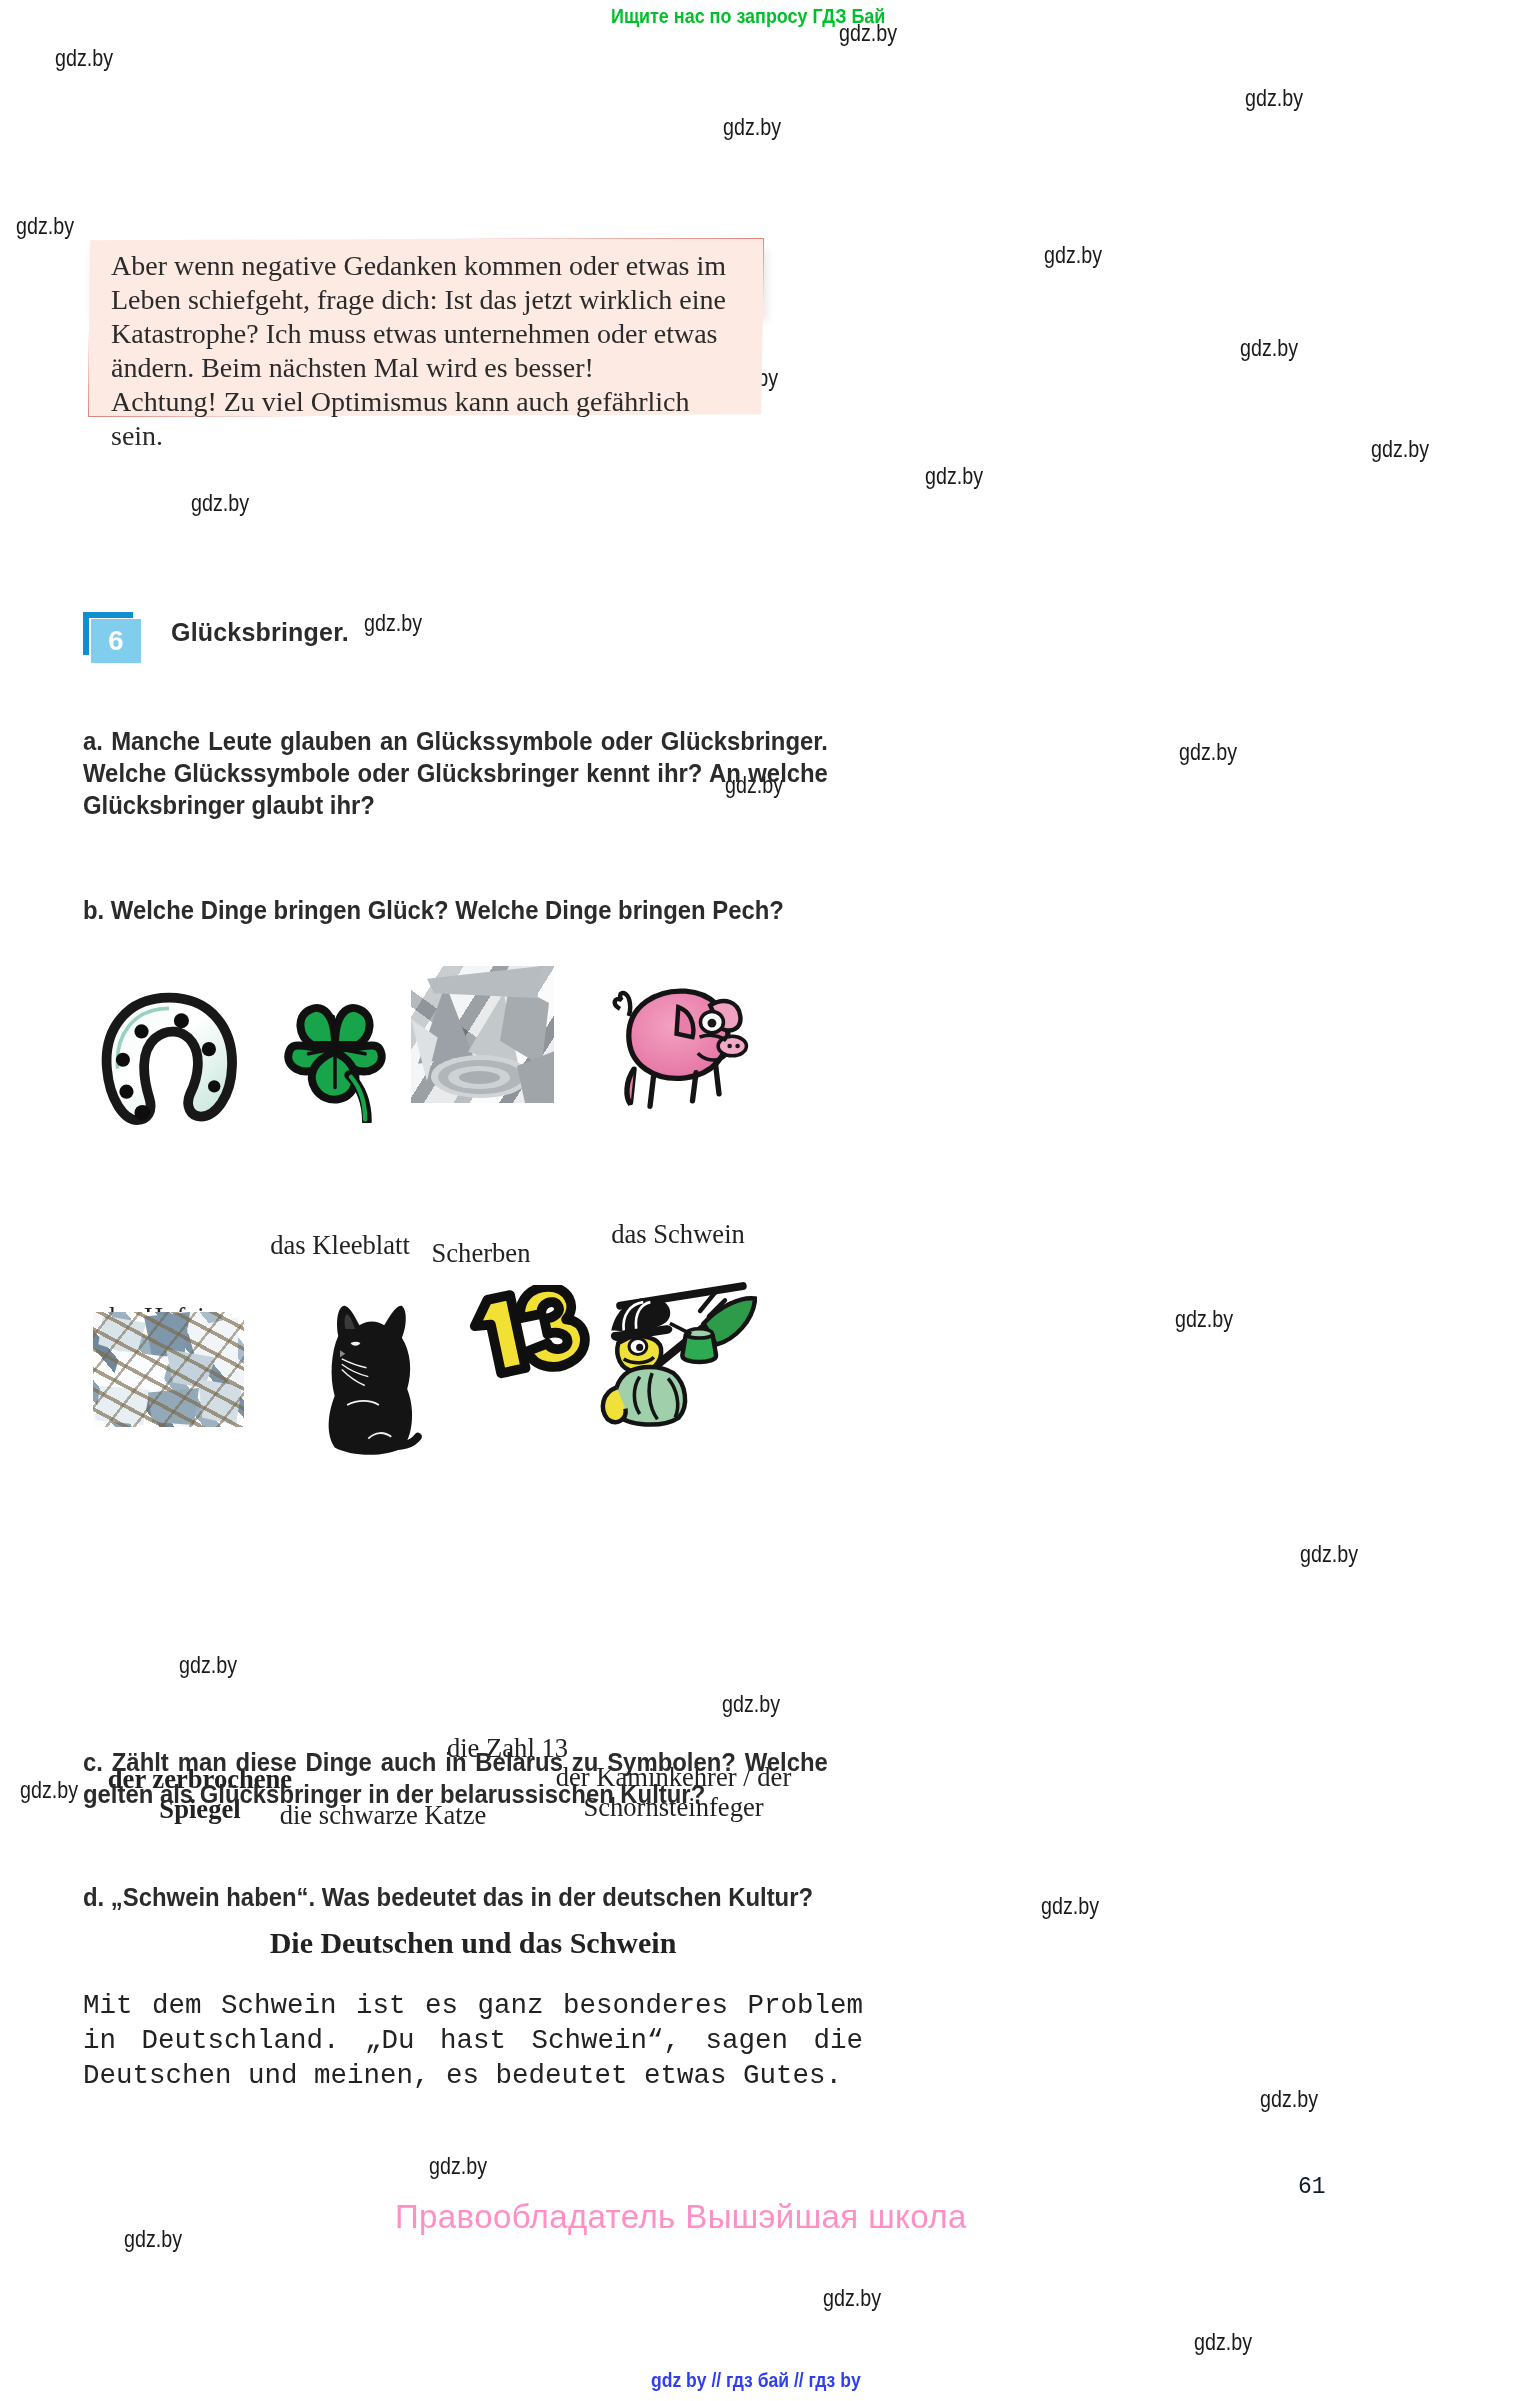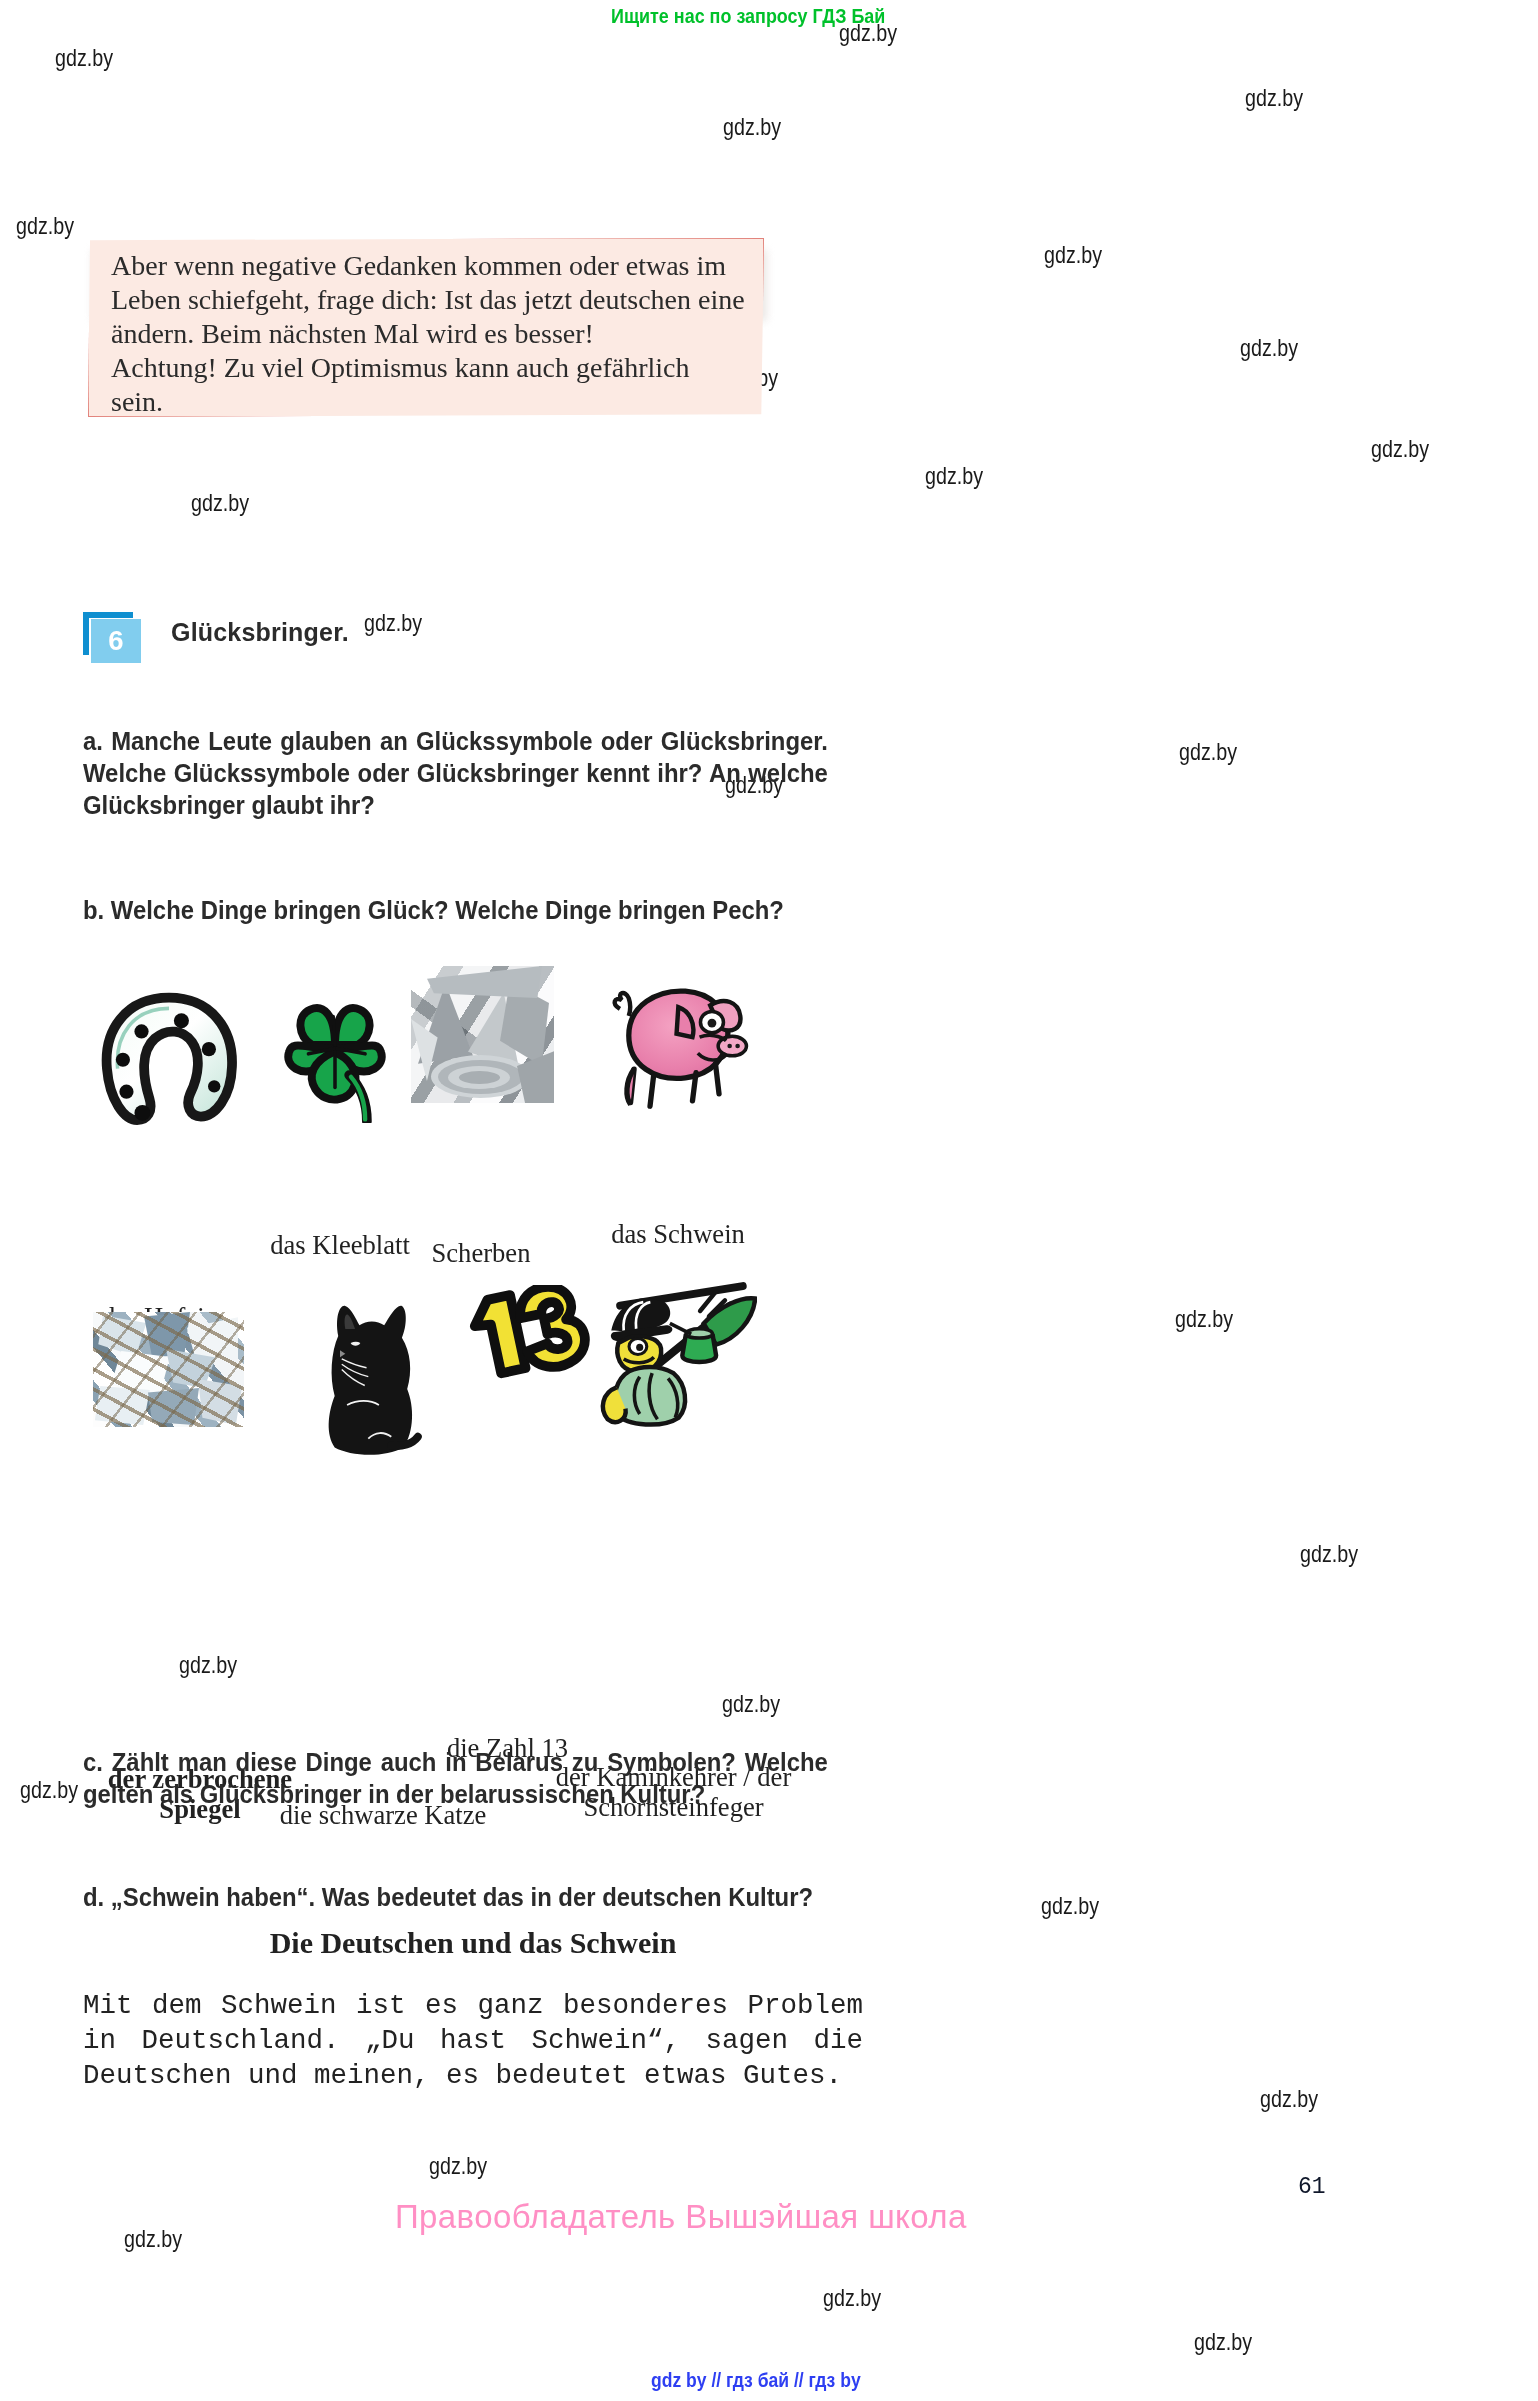--- a/index.html
+++ b/index.html
@@ -244,21 +244,22 @@
     <div class="wm" style="left: 429px; top: 2152px; font-size: 24px;">gdz.by</div>
     <div class="wm" style="left: 124px; top: 2225px; font-size: 24px;">gdz.by</div>
     <div class="wm" style="left: 823px; top: 2284px; font-size: 24px;">gdz.by</div>
     <div class="wm" style="left: 1194px; top: 2328px; font-size: 24px;">gdz.by</div>
   </div>
 
 <div id="quote-shadow"></div>
 <div id="quote-paper"></div>
 <div id="quote-text">
   <div>Aber wenn negative Gedanken kommen oder etwas im</div>
-  <div>Leben schiefgeht, frage dich: Ist das jetzt deutschen eine</div>
+  <div>Leben schiefgeht, frage dich: Ist das jetzt wirklich eine</div>
+  <div>Katastrophe? Ich muss etwas unternehmen oder etwas</div>
   <div>ändern. Beim nächsten Mal wird es besser!</div>
   <div>Achtung! Zu viel Optimismus kann auch gefährlich sein.</div>
 </div>
 
 <div id="ex-badge-wrap">
   <div id="ex-badge-edge"></div>
   <div id="ex-badge-square"></div>
   <div id="ex-badge-num">6</div>
 </div>
 <div id="ex-title">Glücksbringer.</div>

